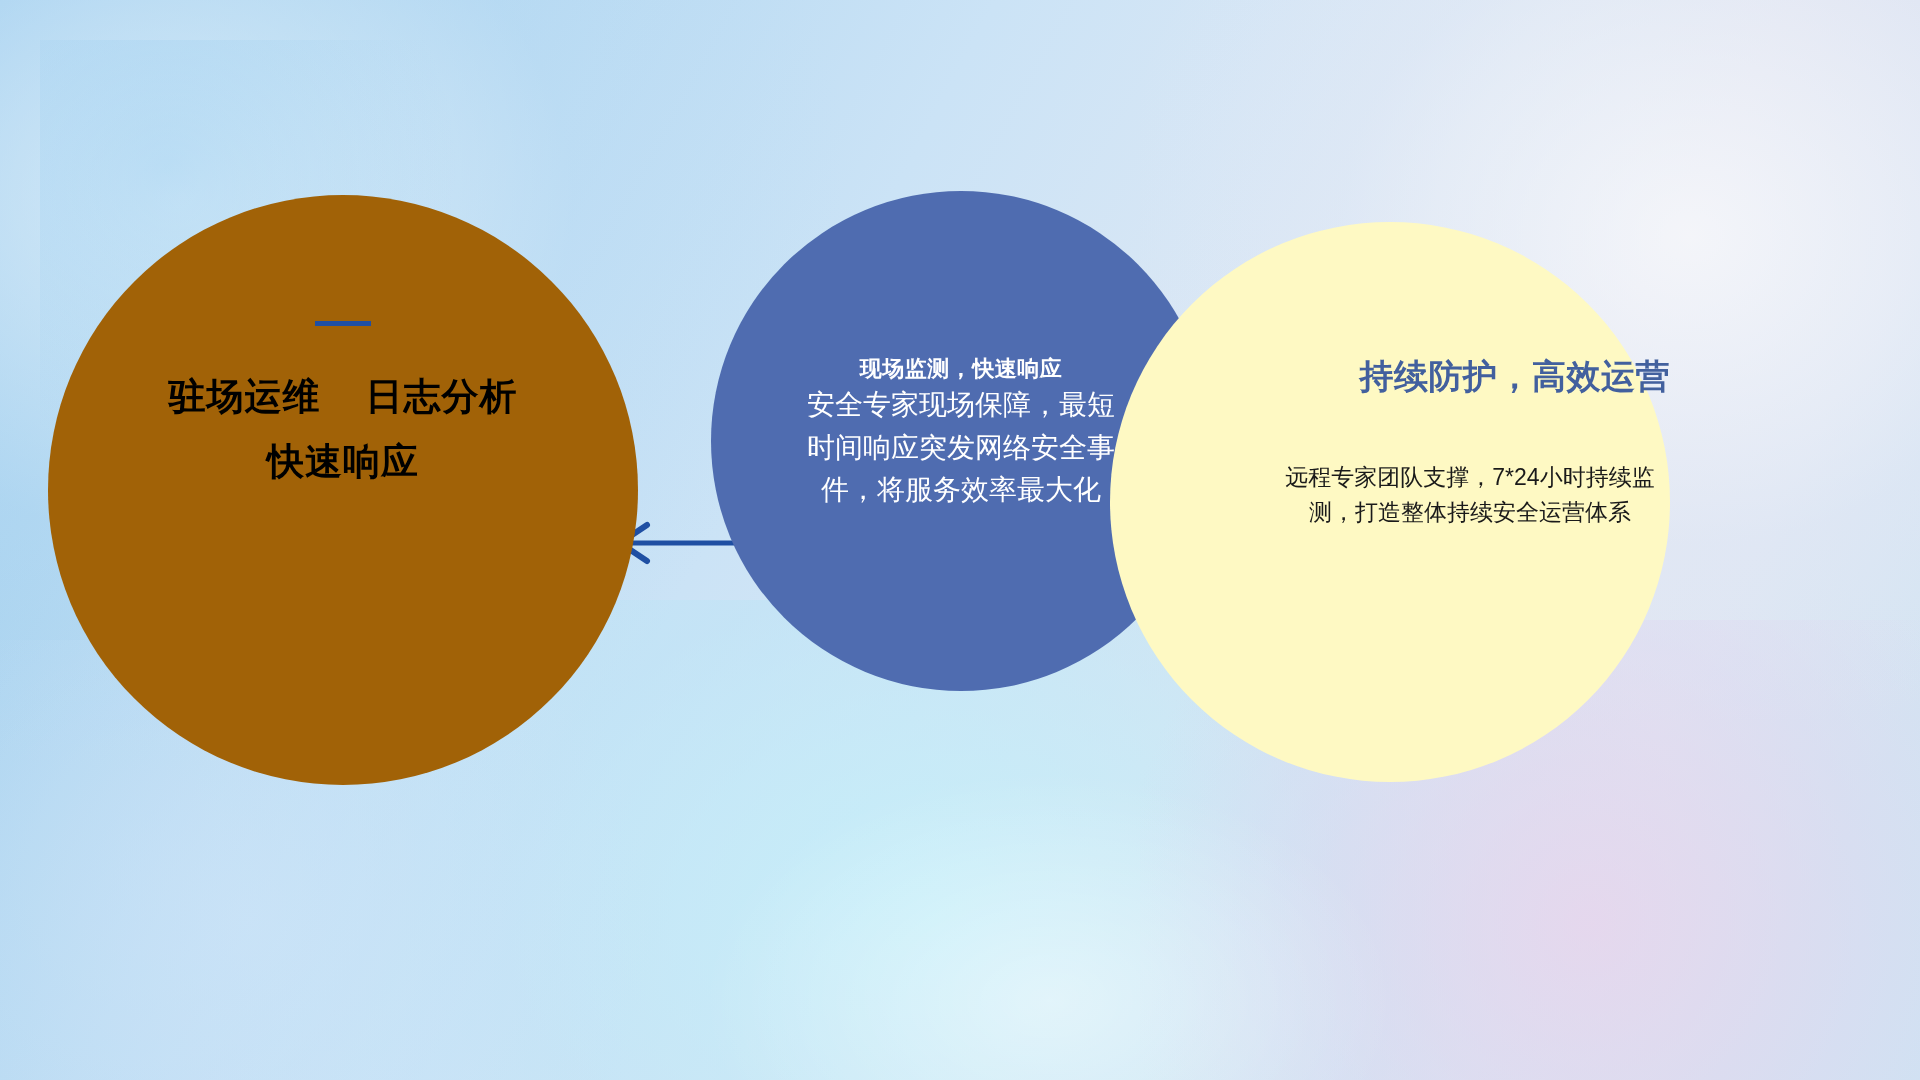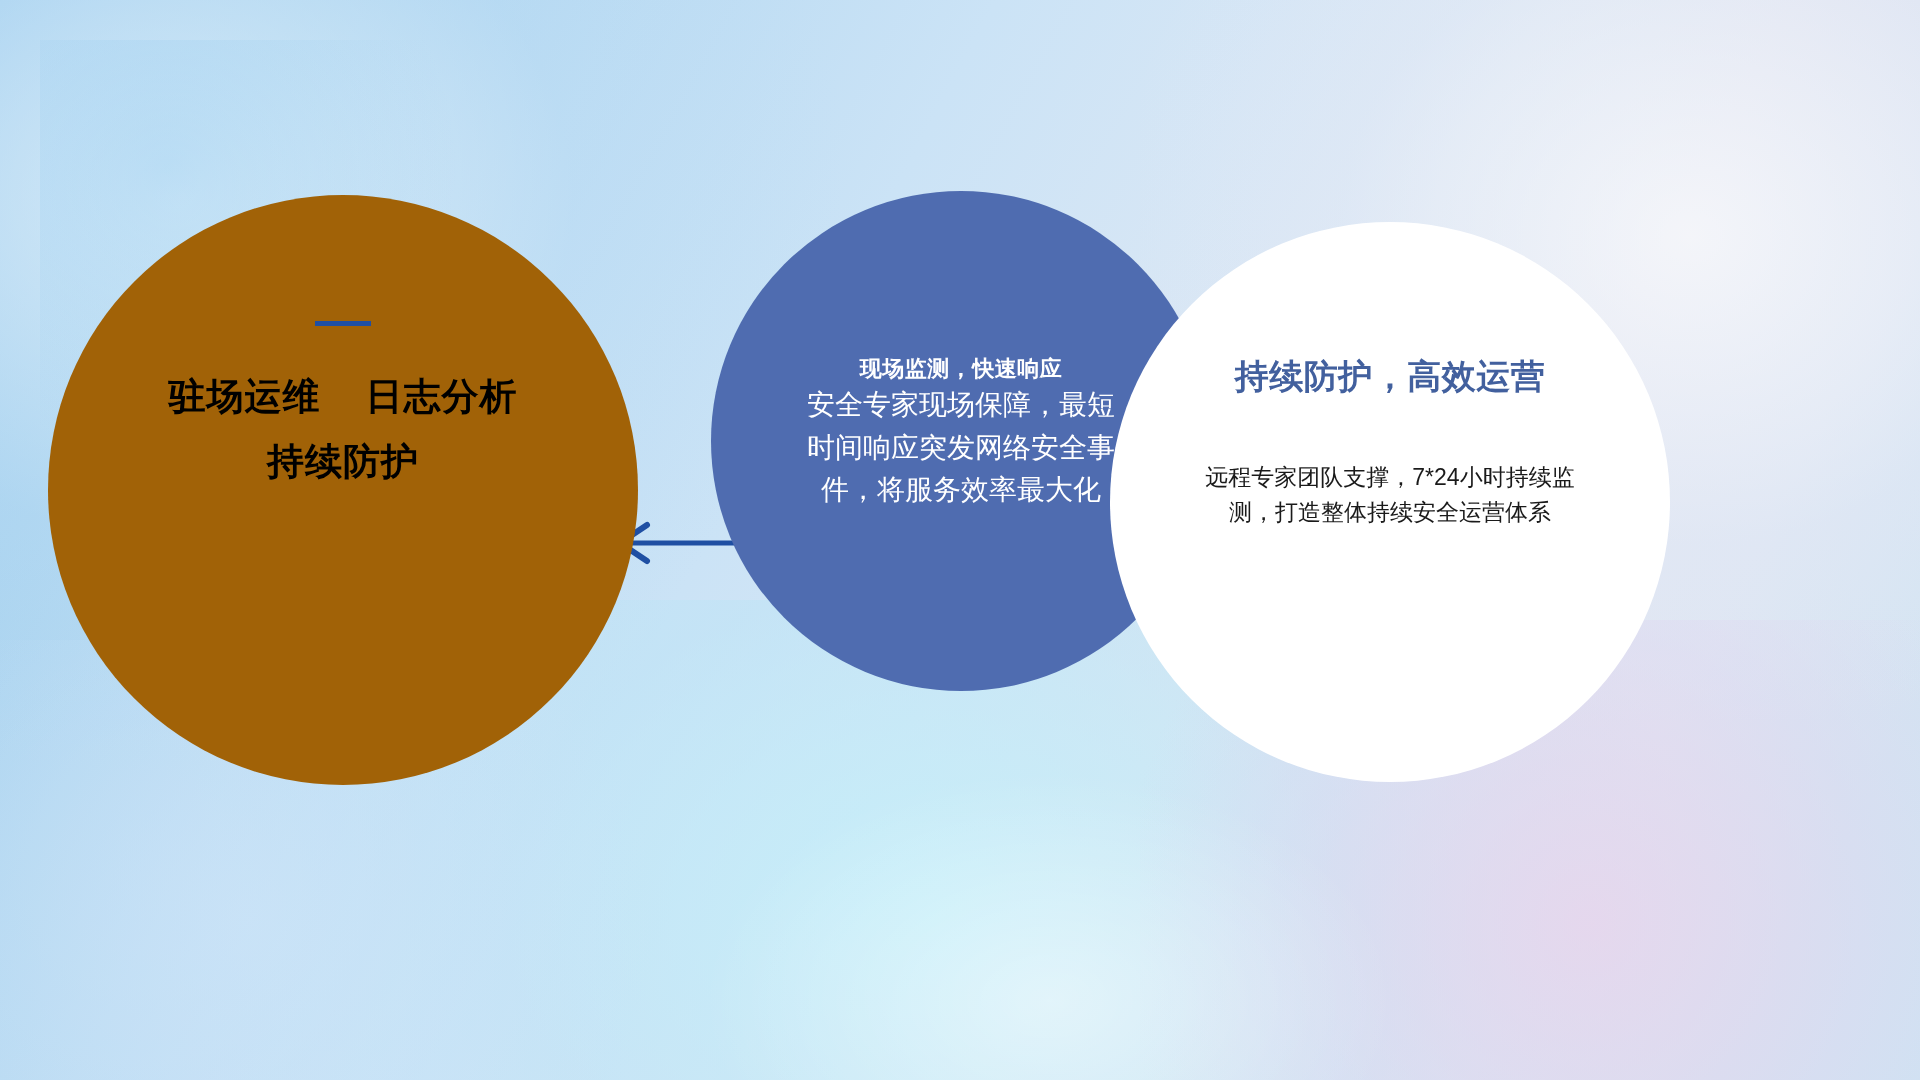--- a/index.html
+++ b/index.html
@@ -169,24 +169,25 @@
     text-align: center;
     width: 330px;
     font-weight: 400;
   }
 
   .circle-right {
     left: 1110px;
     top: 222px;
     width: 560px;
     height: 560px;
-    background: #ffffff;
+    background: #fef9c3;
     z-index: 3;
     justify-content: flex-start;
     padding-top: 132px;
+    align-items: flex-end;
   }
   .right-title {
     font-size: 34px;
     font-weight: bold;
     color: #42609e;
     letter-spacing: 0.5px;
     white-space: nowrap;
     text-align: center;
   }
   .right-body {
@@ -215,21 +216,21 @@
 
   <svg class="arrow-layer" width="1920" height="1080" viewBox="0 0 1920 1080">
     <line x1="880" y1="543" x2="628" y2="543" stroke="#1f4fa3" stroke-width="5"></line>
     <polyline points="647,525 620,543 647,561" fill="none" stroke="#1f4fa3" stroke-width="6" stroke-linecap="round" stroke-linejoin="round"></polyline>
   </svg>
 
   <div class="circle circle-left">
     <div class="dash"></div>
     <div class="left-lines">
       <div class="left-line">驻场运维    日志分析</div>
-      <div class="left-line">持续防护</div>
+      <div class="left-line">快速响应</div>
     </div>
   </div>
 
   <div class="circle circle-mid">
     <div class="mid-title">现场监测，快速响应</div>
     <div class="mid-body">安全专家现场保障，最短时间响应突发网络安全事件，将服务效率最大化</div>
   </div>
 
   <div class="circle circle-right">
     <div class="right-title">持续防护，高效运营</div>

